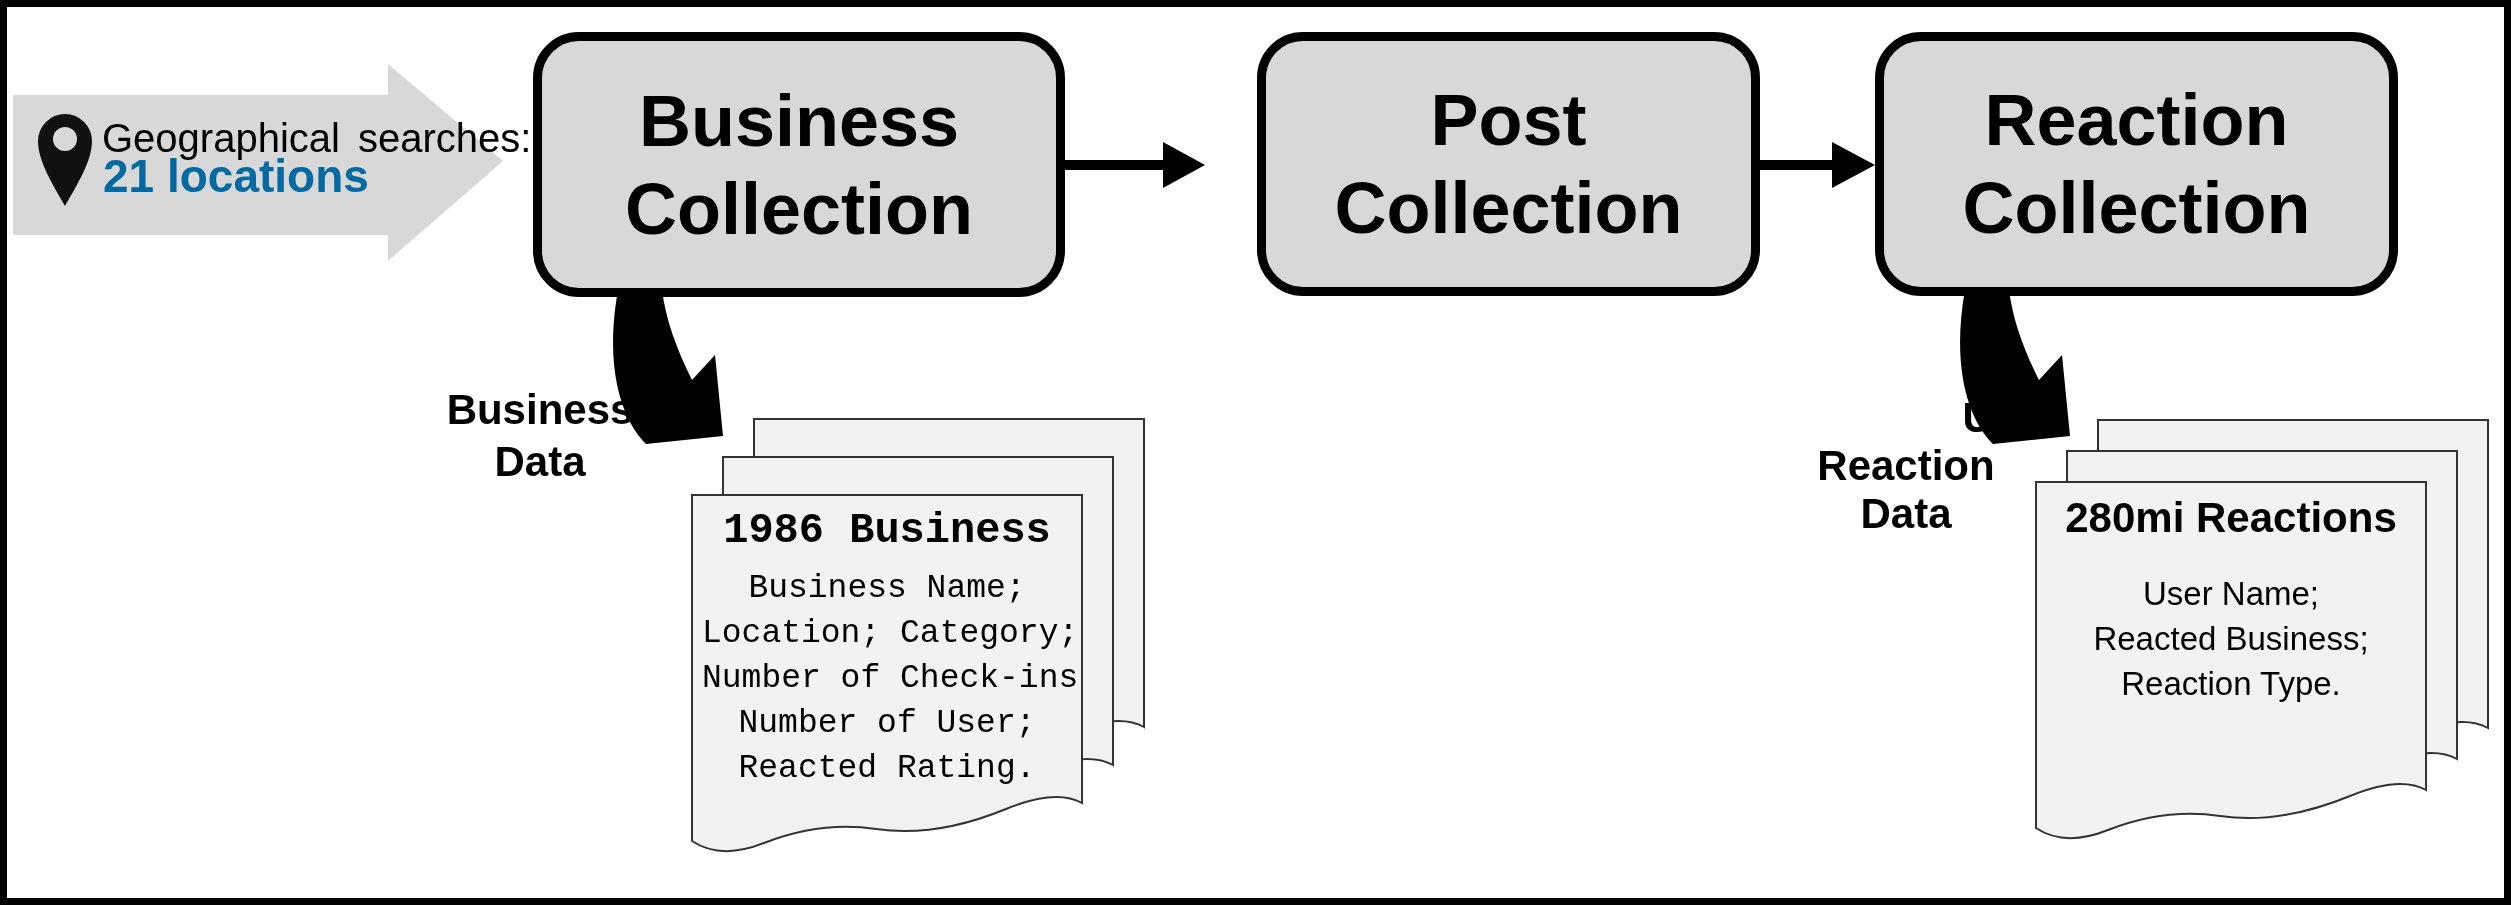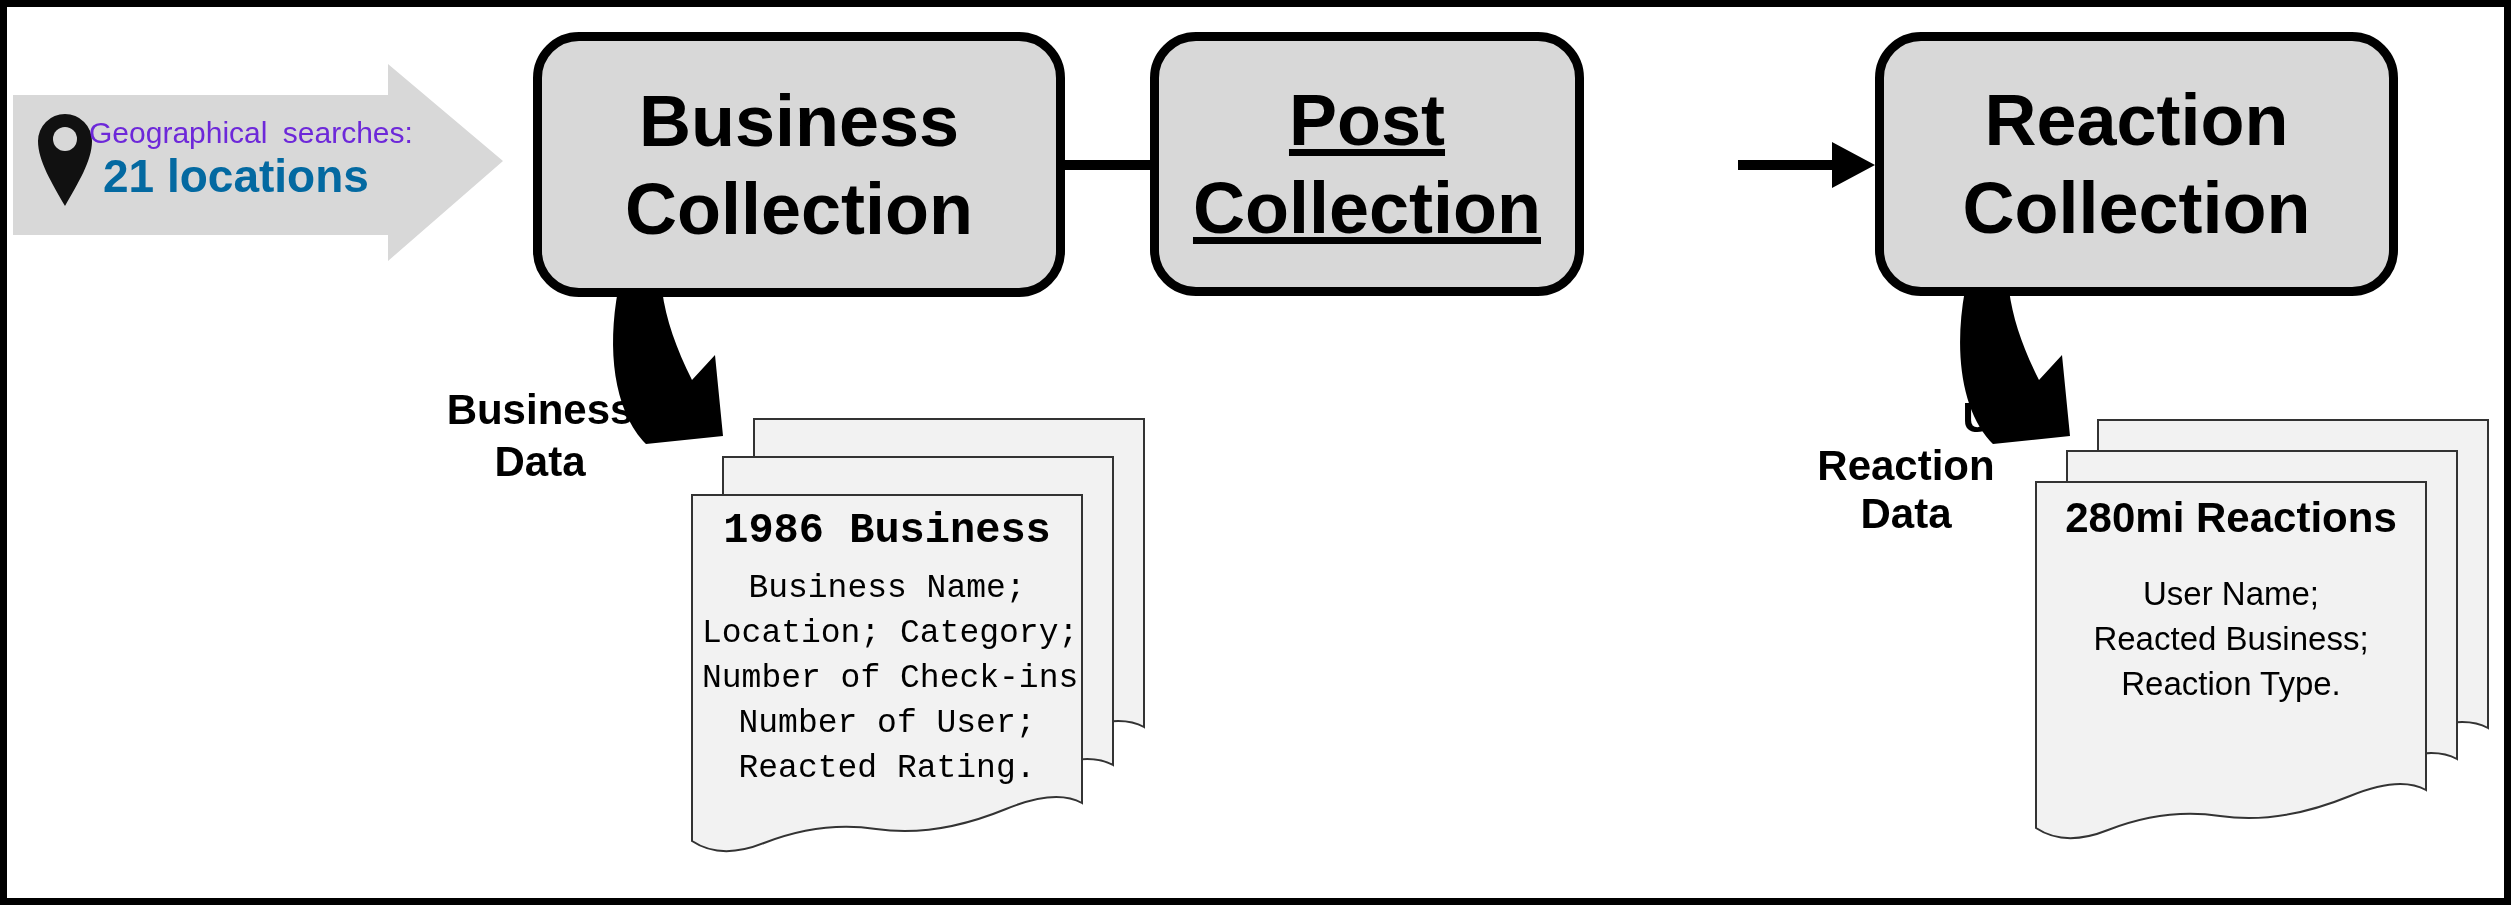--- a/index.html
+++ b/index.html
@@ -24,22 +24,22 @@
     border-radius:46px;
     box-sizing:border-box;
     display:flex;flex-direction:column;align-items:center;justify-content:center;
     z-index:5;
   }
   .stepbox .t{
     font-size:72px;font-weight:bold;color:#000;line-height:88px;text-align:center;
     white-space:nowrap;
   }
   .geo-line1{
-    position:absolute;left:89px;top:116px;
-    font-size:30px;color:#6d28d9;word-spacing:7px;white-space:nowrap;z-index:6;
+    position:absolute;left:102px;top:116px;
+    font-size:40px;color:#000000;word-spacing:7px;white-space:nowrap;z-index:6;
   }
   .geo-line2{
     position:absolute;left:103px;top:149px;width:334px;
     font-size:46px;font-weight:bold;color:#0369a1;text-align:left;white-space:nowrap;z-index:6;
   }
   .data-label{
     position:absolute;z-index:6;
     font-size:42px;font-weight:bold;color:#000;text-align:center;
   }
   .data-label .ln{line-height:52px;}
@@ -85,21 +85,21 @@
   </svg>
 
   <div class="geo-line1">Geographical searches:</div>
   <div class="geo-line2">21 locations</div>
 
   <div class="stepbox" style="left:533px;top:32px;width:532px;height:265px;">
     <div class="t">Business</div>
     <div class="t">Collection</div>
   </div>
 
-  <div class="stepbox" style="left:1150px;top:32px;width:434px;height:264px;text-decoration:underline;">
+  <div class="stepbox" style="left:1257px;top:32px;width:503px;height:264px;">
     <div class="t">Post</div>
     <div class="t">Collection</div>
   </div>
 
   <div class="stepbox" style="left:1875px;top:32px;width:523px;height:264px;">
     <div class="t">Reaction</div>
     <div class="t">Collection</div>
   </div>
 
   <div class="data-label" style="left:390px;top:384px;width:300px;">

